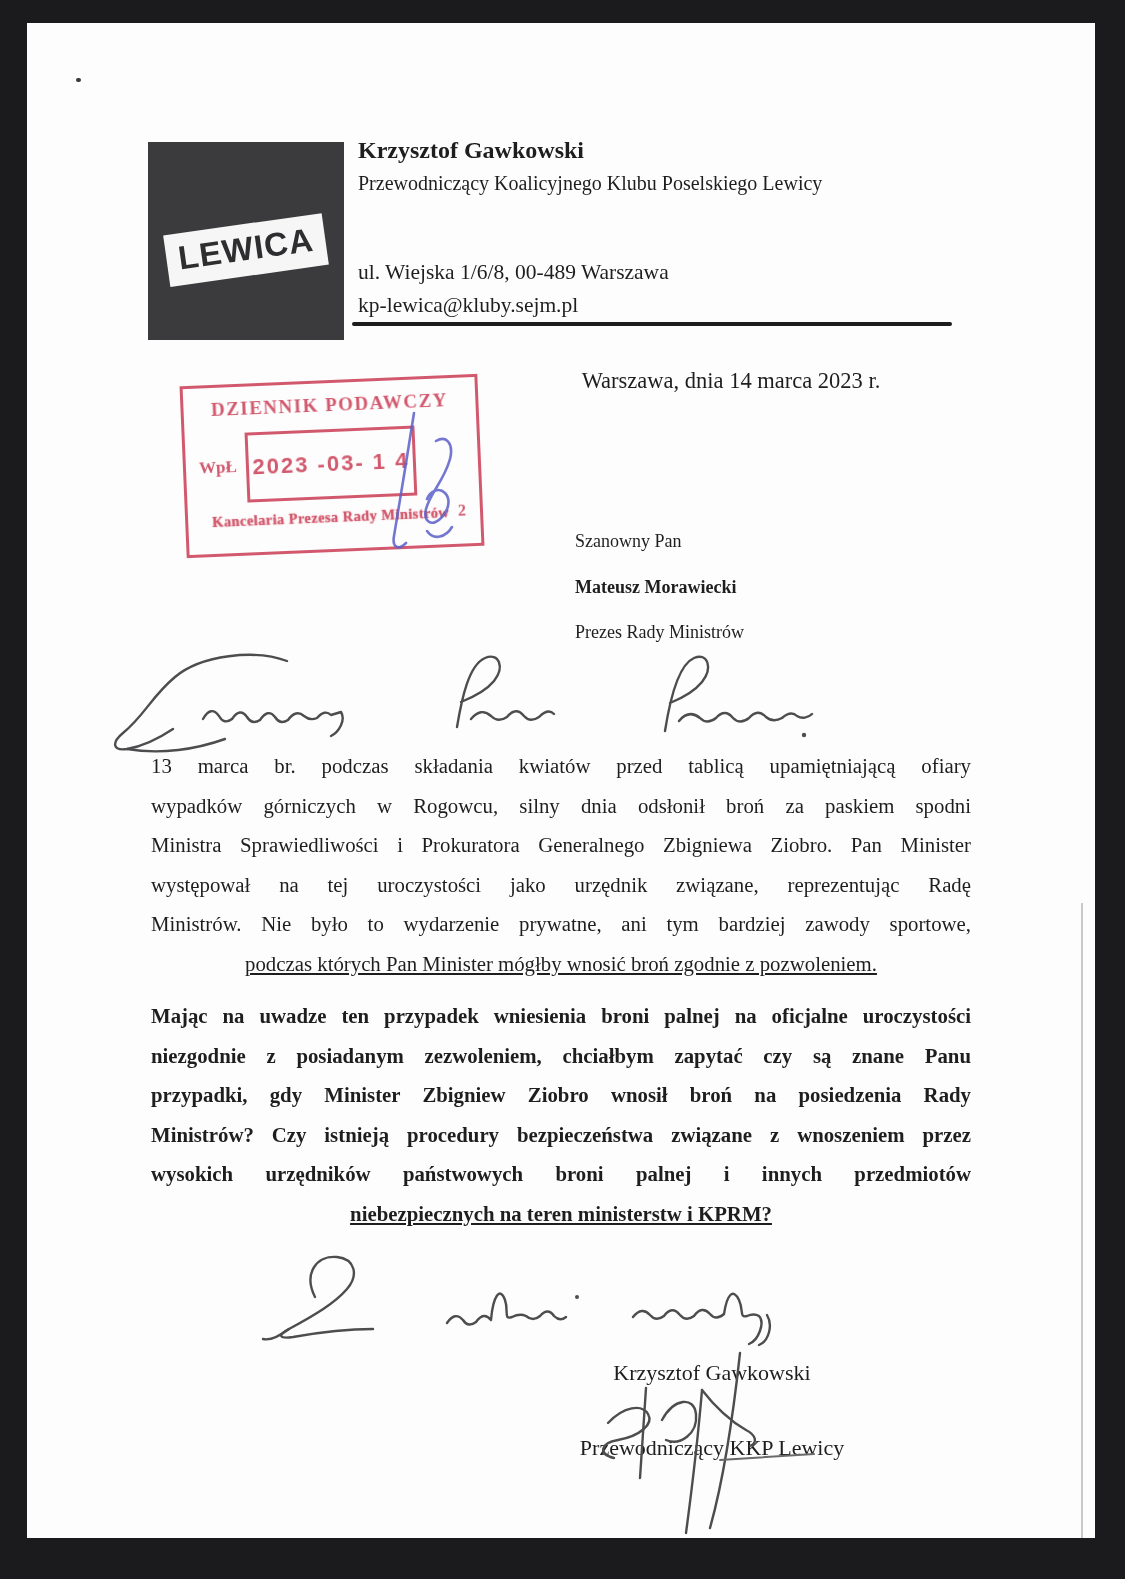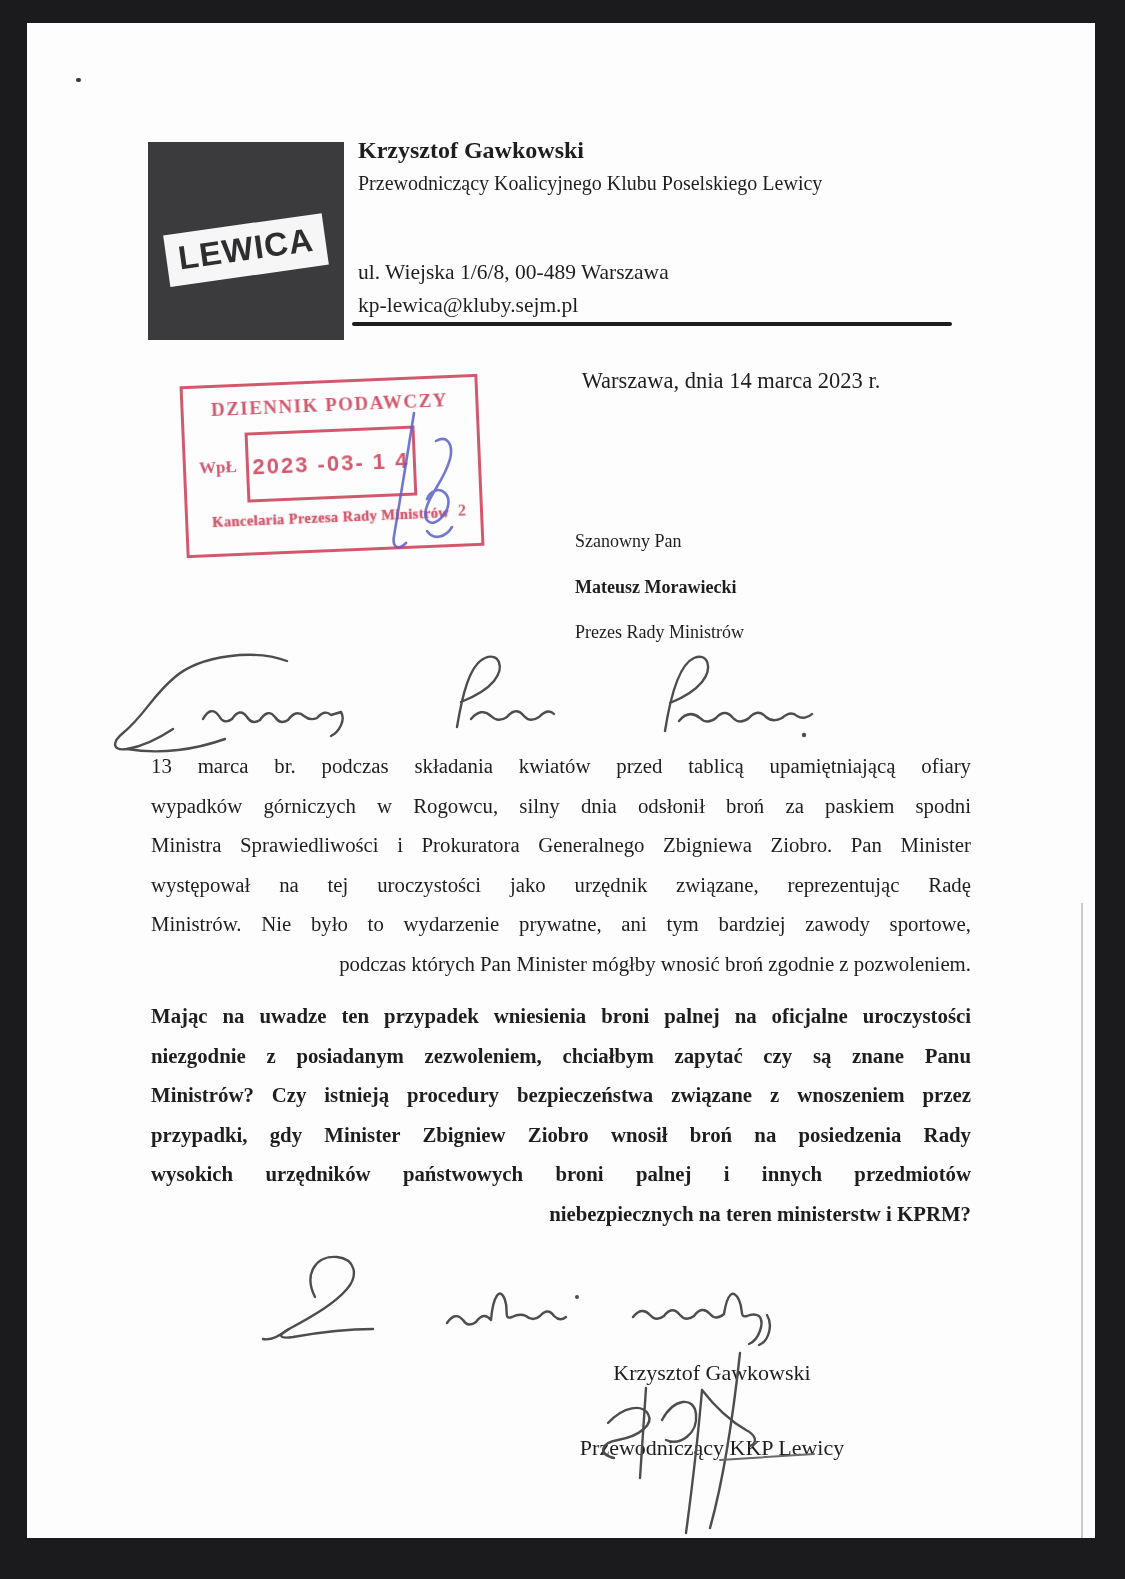--- a/index.html
+++ b/index.html
@@ -53,21 +53,21 @@
     display:flex;align-items:center;justify-content:center;}
   .stamp-date{font-family:"Liberation Sans", sans-serif;font-weight:bold;font-size:22px;letter-spacing:2px;}
   .stamp-office{left:24px;top:126px;font-weight:bold;font-size:14.5px;letter-spacing:.4px;text-shadow:0 0 1.4px #d76a7c;}
   .stamp-number{right:14px;top:124px;font-weight:bold;font-size:16px;}
   
   .recipient{left:548px;top:496px;font-size:18px;line-height:45.5px;}
   .recipient .bold{font-weight:bold;}
   
   .body-par{left:108px;width:820px;font-size:20.8px;line-height:39.5px;margin-left:16px;}
   .body-par .jl{text-align:justify;text-align-last:justify;}
-  .body-par .ll{text-align:right;}
+  .body-par .ll{text-align:center;text-decoration:underline;}
   .p1{top:723px;}
   .p2{top:973px;font-weight:bold;}
   
   .sig-name{left:540px;top:1337px;width:290px;text-align:center;font-size:22px;}
   .sig-title{left:520px;top:1412px;width:330px;text-align:center;font-size:22px;}
   
   svg{position:absolute;overflow:visible;}
   .ink{stroke:#4d4d4f;stroke-width:2.4;fill:none;stroke-linecap:round;stroke-linejoin:round;}
   .ink-lt{stroke:#6a6a6c;stroke-width:2;fill:none;stroke-linecap:round;}
   .pen-blue{stroke:#5b5fc7;stroke-width:2.6;fill:none;stroke-linecap:round;stroke-linejoin:round;opacity:.85;}
@@ -134,22 +134,22 @@
     <div class="jl">wypadków górniczych w Rogowcu, silny dnia odsłonił broń za paskiem spodni</div>
     <div class="jl">Ministra Sprawiedliwości i Prokuratora Generalnego Zbigniewa Ziobro. Pan Minister</div>
     <div class="jl">występował na tej uroczystości jako urzędnik związane, reprezentując Radę</div>
     <div class="jl">Ministrów. Nie było to wydarzenie prywatne, ani tym bardziej zawody sportowe,</div>
     <div class="ll">podczas których Pan Minister mógłby wnosić broń zgodnie z pozwoleniem.</div>
   </div>
 
   <div class="abs body-par p2">
     <div class="jl">Mając na uwadze ten przypadek wniesienia broni palnej na oficjalne uroczystości</div>
     <div class="jl">niezgodnie z posiadanym zezwoleniem, chciałbym zapytać czy są znane Panu</div>
+    <div class="jl">przypadki, gdy Minister Zbigniew Ziobro wnosił broń na posiedzenia Rady</div>
     <div class="jl">Ministrów? Czy istnieją procedury bezpieczeństwa związane z wnoszeniem przez</div>
-    <div class="jl">przypadki, gdy Minister Zbigniew Ziobro wnosił broń na posiedzenia Rady</div>
     <div class="jl">wysokich urzędników państwowych broni palnej i innych przedmiotów</div>
     <div class="ll">niebezpiecznych na teren ministerstw i KPRM?</div>
   </div>
 
   <svg class="abs" style="left:228px;top:1222px" width="560" height="105" viewBox="0 0 560 105" aria-label="Z wyrazami szacunku">
     <path class="ink" d="M 60 52 C 48 28 62 10 82 12 C 100 14 104 30 92 44 C 80 58 60 70 34 84 C 22 90 24 94 38 92 C 66 87 96 84 118 84"></path>
     <path class="ink" d="M 34 84 C 26 90 16 96 8 94"></path>
     <path class="ink" d="M 192 78 q 8 -12 16 -3 q 5 8 13 2 q 8 -11 15 -2 c 2 -24 9 -34 14 -20 c 4 11 -2 20 7 17 q 8 -4 14 -1 q 7 6 14 0 q 8 -9 14 0 q 6 6 12 1"></path>
     <circle cx="322" cy="52" r="2" fill="#4d4d4f"></circle>
     <path class="ink" d="M 378 72 q 9 -11 17 -2 q 6 7 14 1 q 8 -11 16 -1 q 6 7 14 1 q 8 -11 16 -2 q 6 7 14 0 c 3 -20 9 -26 15 -14 c 5 11 0 18 8 16 q 7 -3 12 0 c 6 6 0 24 -10 28"></path>

